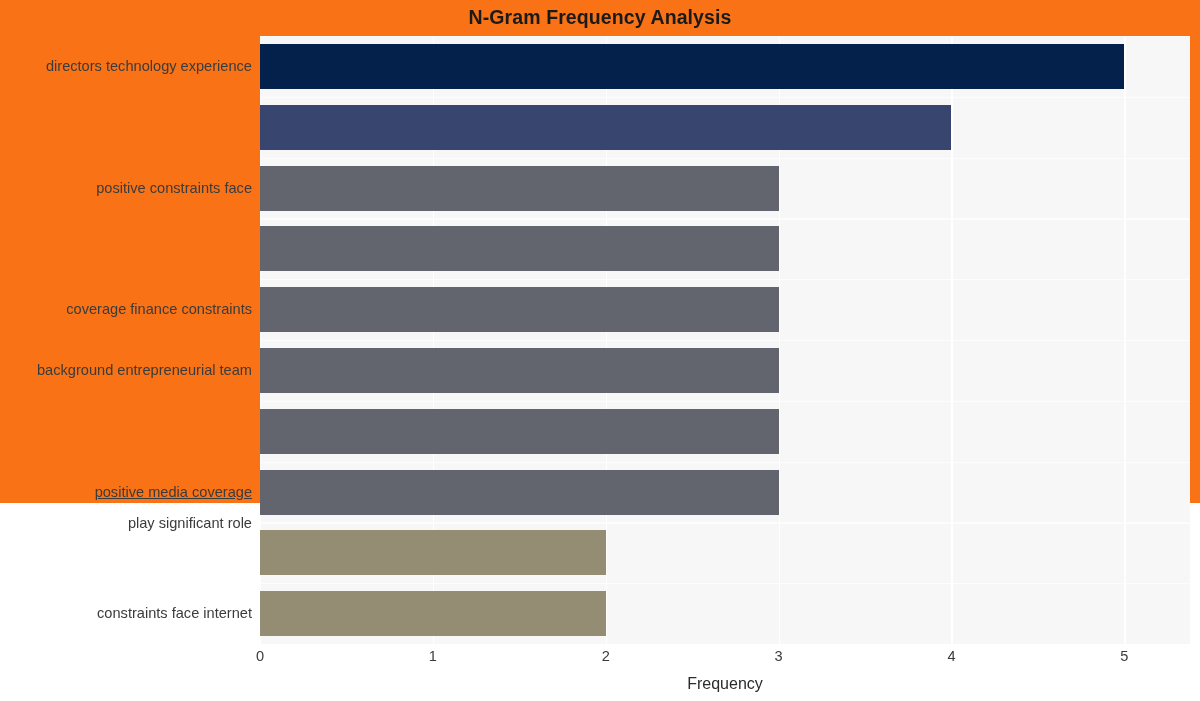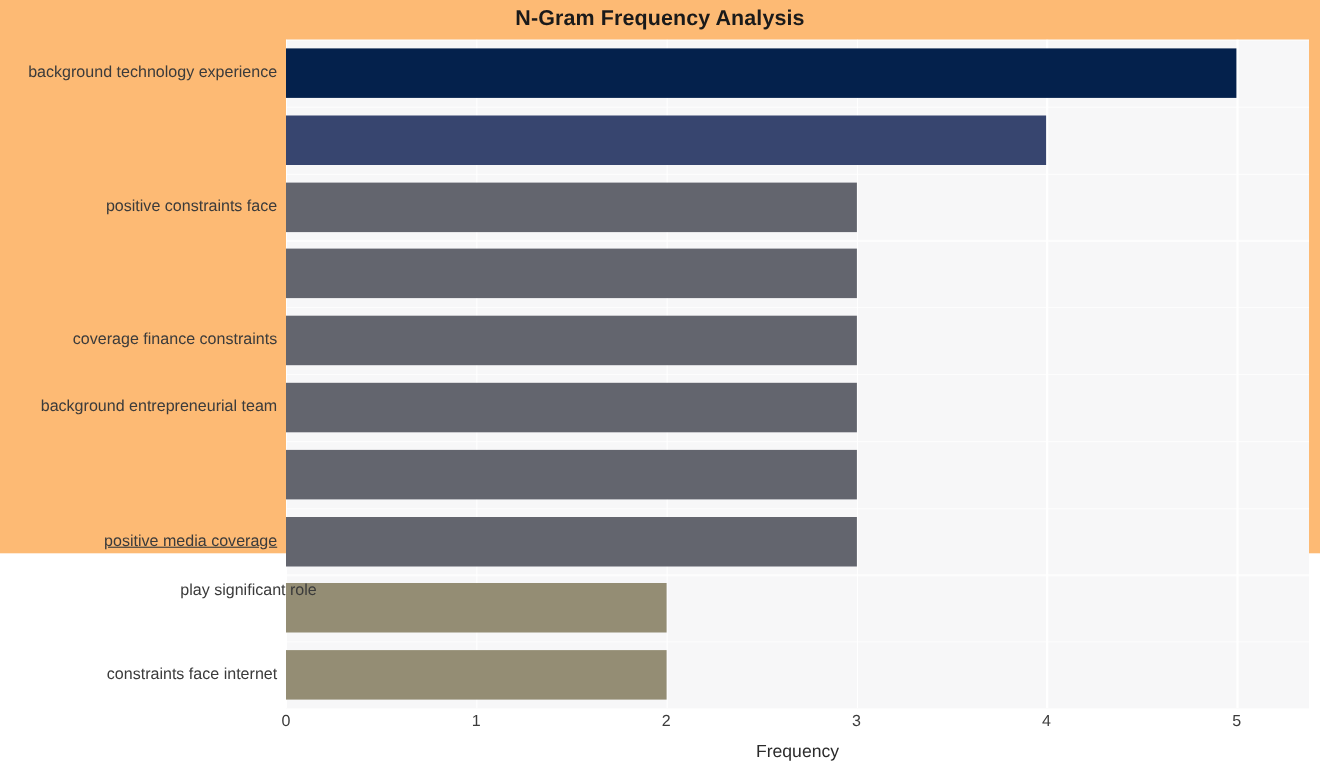--- a/index.html
+++ b/index.html
@@ -13,21 +13,21 @@
     font-family: "Liberation Sans", sans-serif;
     overflow: hidden;
     position: relative;
   }
 
   #figure {
     position: absolute;
     left: 0; top: 0;
     width: 1200px;
     height: 503px;
-    background: #fdba74;
+    background: #f97316;
   }
 
   
   #chart-title {
     position: absolute;
     left: 0;
     top: 6px;
     width: 1200px;
     text-align: center;
     font-size: 19.5px;
@@ -166,26 +166,26 @@
         <div class="bar" title="corporate finance constraints: 3" style="top: 251.1px; width: 518.587px; background: rgb(99, 101, 110);"></div>
         <div class="bar" title="background entrepreneurial team: 3" style="top: 311.9px; width: 518.587px; background: rgb(99, 101, 110);"></div>
         <div class="bar" title="hypotheses relationship directors: 3" style="top: 372.7px; width: 518.587px; background: rgb(99, 101, 110);"></div>
         <div class="bar" title="positive media coverage: 3" style="top: 433.5px; width: 518.587px; background: rgb(99, 101, 110);"></div>
         <div class="bar" title="play significant role: 2" style="top: 494.3px; width: 345.725px; background: rgb(148, 141, 116);"></div>
         <div class="bar" title="constraints face internet: 2" style="top: 555.1px; width: 345.725px; background: rgb(148, 141, 116);"></div>
       </div>
   </div>
 
   <div id="y-tick-labels">
-      <div class="ytick" style="top: 21.4px;">background technology experience</div>
+      <div class="ytick" style="top: 21.4px;">directors technology experience</div>
       <div class="ytick" style="top: 143px;">positive constraints face</div>
       <div class="ytick" style="top: 264.6px;">coverage finance constraints</div>
       <div class="ytick" style="top: 325.4px;">background entrepreneurial team</div>
       <div class="ytick" style="top: 447px; text-decoration: underline;">positive media coverage</div>
-      <div class="ytick" style="top: 492px; margin-left: 36px;">play significant role</div>
+      <div class="ytick" style="top: 478px;">play significant role</div>
       <div class="ytick" style="top: 568.6px;">constraints face internet</div>
     </div>
 
   <div id="x-tick-labels">
       <div class="xtick" style="left: 0px;">0</div>
       <div class="xtick" style="left: 172.862px;">1</div>
       <div class="xtick" style="left: 345.725px;">2</div>
       <div class="xtick" style="left: 518.587px;">3</div>
       <div class="xtick" style="left: 691.45px;">4</div>
       <div class="xtick" style="left: 864.312px;">5</div>

